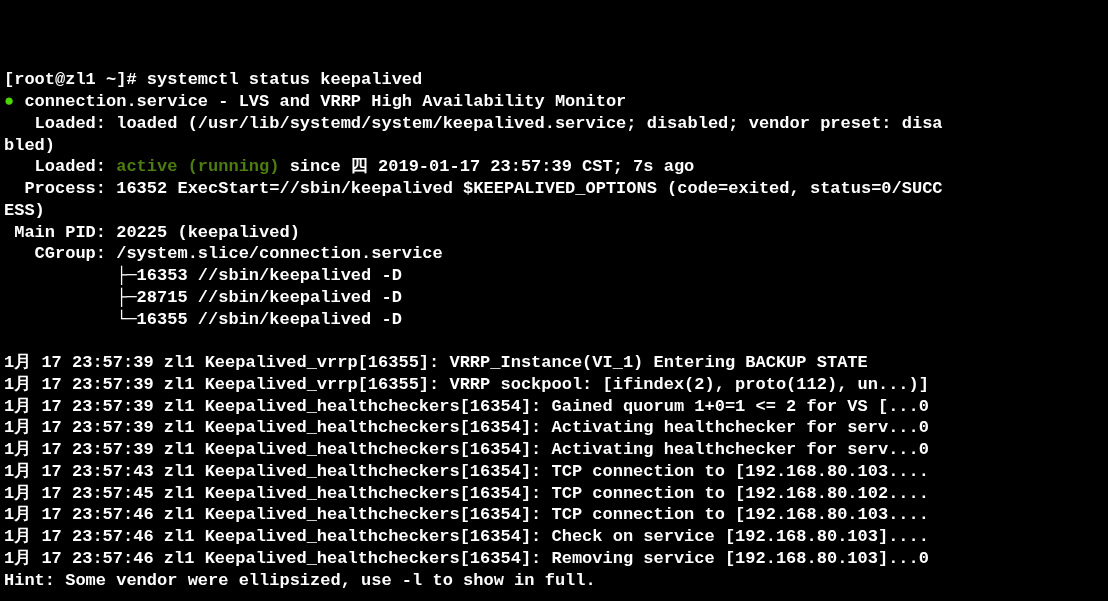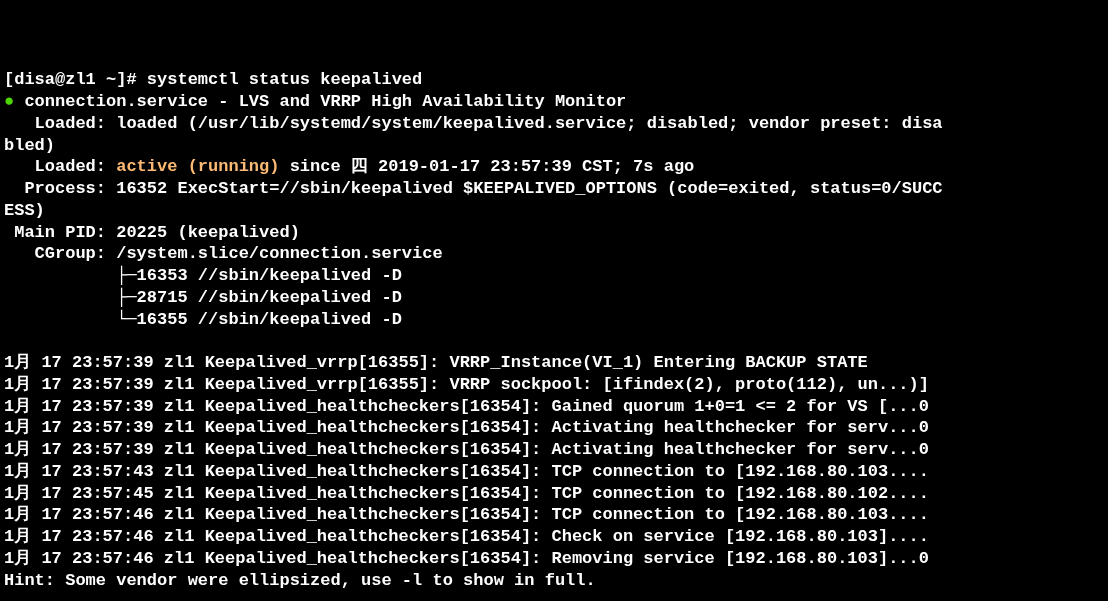--- a/index.html
+++ b/index.html
@@ -10,28 +10,28 @@
     font-family: "Consolas", "Courier New", monospace;
     font-size: 17px;
     line-height: 1.28;
     white-space: pre;
     width: 1108px;
     height: 601px;
     box-sizing: border-box;
     overflow: hidden;
     font-weight: bold;
   }
-  .green { color: #fdba74; font-family: Liberation Mono, monospace; }
+  .green { color: #4d7c0f; font-family: Liberation Mono, monospace; }
   .dot { color: #4cd600; }
 </style>
 </head>
 <body>
 
 
-<div><span>[disa@zl1 ~]# </span><span>systemctl status keepalived</span>
+<div><span>[root@zl1 ~]# </span><span>systemctl status keepalived</span>
 <span class="dot">●</span><span> connection.service - LVS and VRRP High Availability Monitor</span>
 <span>   Loaded: loaded (/usr/lib/systemd/system/keepalived.service; disabled; vendor preset: disa
 bled)</span>
 <span>   Loaded: </span><span class="green">active (running)</span><span> since 四 2019-01-17 23:57:39 CST; 7s ago</span>
 <span>  Process: 16352 ExecStart=//sbin/keepalived $KEEPALIVED_OPTIONS (code=exited, status=0/SUCC
 ESS)</span>
 <span> Main PID: 20225 (keepalived)</span>
 <span>   CGroup: /system.slice/connection.service</span>
 <span>           ├─16353 //sbin/keepalived -D</span>
 <span>           ├─28715 //sbin/keepalived -D</span>

